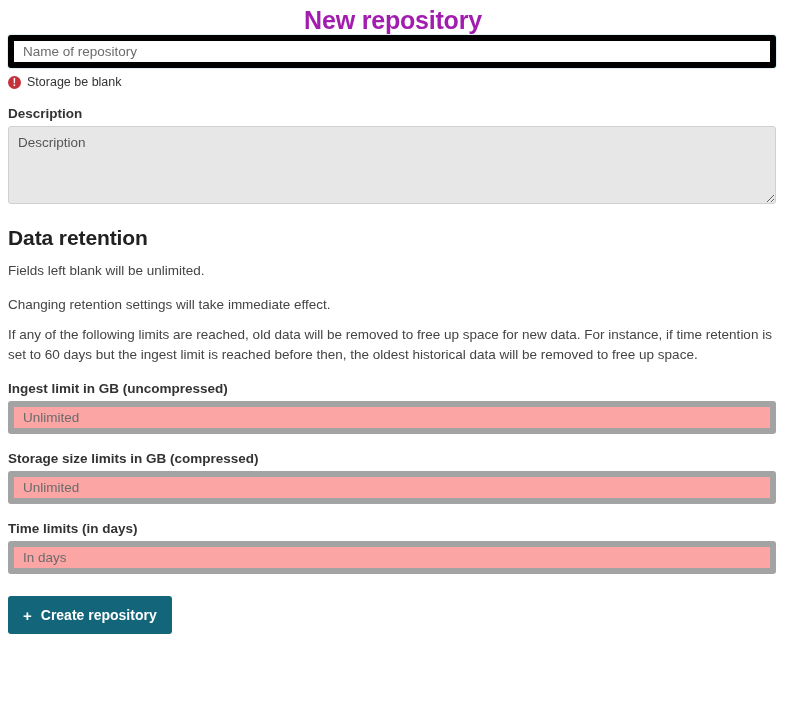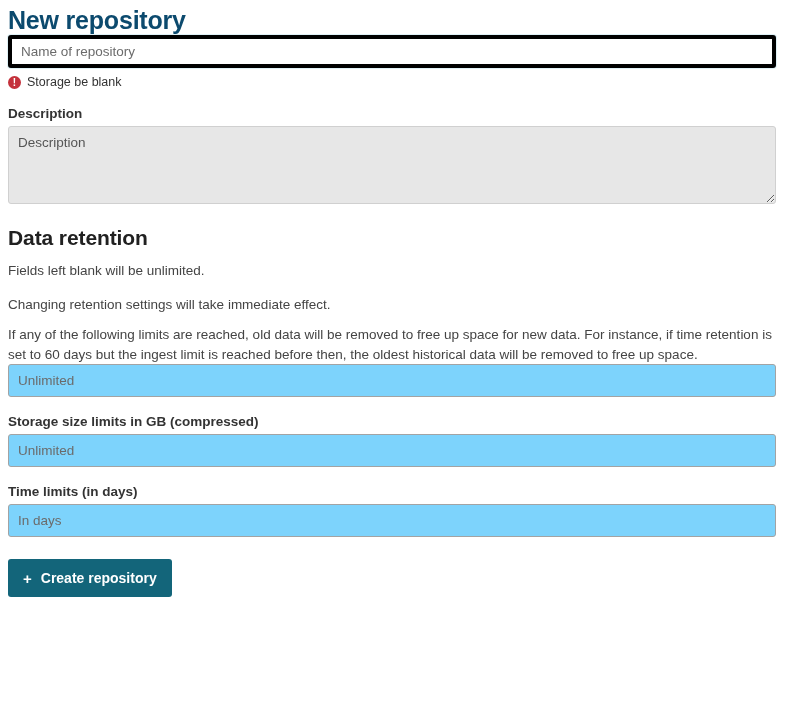--- a/index.html
+++ b/index.html
@@ -15,23 +15,24 @@
     -webkit-font-smoothing: antialiased;
   }
   .page {
     padding: 0 8px;
     box-sizing: border-box;
     width: 786px;
   }
   h1.title {
     font-size: 25px;
     font-weight: bold;
-    color: #0c4a6e;
+    color: #a21caf;
     margin: 6px 0 0 0;
     letter-spacing: -0.2px;
+    text-align: center;
   }
   h2.section-title {
     font-size: 21px;
     font-weight: bold;
     color: #212121;
     margin: 22px 0 0 0;
     letter-spacing: -0.1px;
   }
   .field-label {
     font-size: 13.5px;
@@ -47,31 +48,31 @@
   input.text-input {
     display: block;
     box-sizing: border-box;
     width: 768px;
     height: 33px;
     border-radius: 3px;
     padding: 6px 9px;
     font-size: 13.5px;
     font-family: "Liberation Sans", sans-serif;
     color: #333333;
-    background: #7dd3fc;
-    border: 1px solid #a3a3a3;
+    background: #fca5a5;
+    border: 6px solid #a3a3a3;
     outline: none;
   }
   input.text-input::placeholder {
     color: #6b6b6b;
     opacity: 1;
   }
   input.focused {
     background: #ffffff;
-    border: 4px solid #000000;
+    border: 6px solid #000000;
     box-shadow: 0 0 0 1px rgba(42,159,192,0.15);
   }
   .error-row {
     display: flex;
     align-items: center;
     gap: 6px;
     margin: 7px 0 0 0;
     font-size: 12.5px;
     color: #333333;
   }
@@ -155,20 +156,21 @@
 
   <div class="field-label">Description</div>
   <textarea class="desc" placeholder="Description" style=""></textarea>
 
   <h2 class="section-title">Data retention</h2>
 
   <p class="para tight">Fields left blank will be unlimited.</p>
   <p class="para">Changing retention settings will take immediate effect.</p>
   <p class="para tight">If any of the following limits are reached, old data will be removed to free up space for new data. For instance, if time retention is set to 60 days but the ingest limit is reached before then, the oldest historical data will be removed to free up space.</p>
 
+  <div class="field-label">Ingest limit in GB (uncompressed)</div>
   <input class="text-input" type="text" placeholder="Unlimited" style="">
 
   <div class="field-label">Storage size limits in GB (compressed)</div>
   <input class="text-input" type="text" placeholder="Unlimited" style="">
 
   <div class="field-label">Time limits (in days)</div>
   <input class="text-input" type="text" placeholder="In days" style="">
 
   <div class="btn-row">
     <button class="primary">

